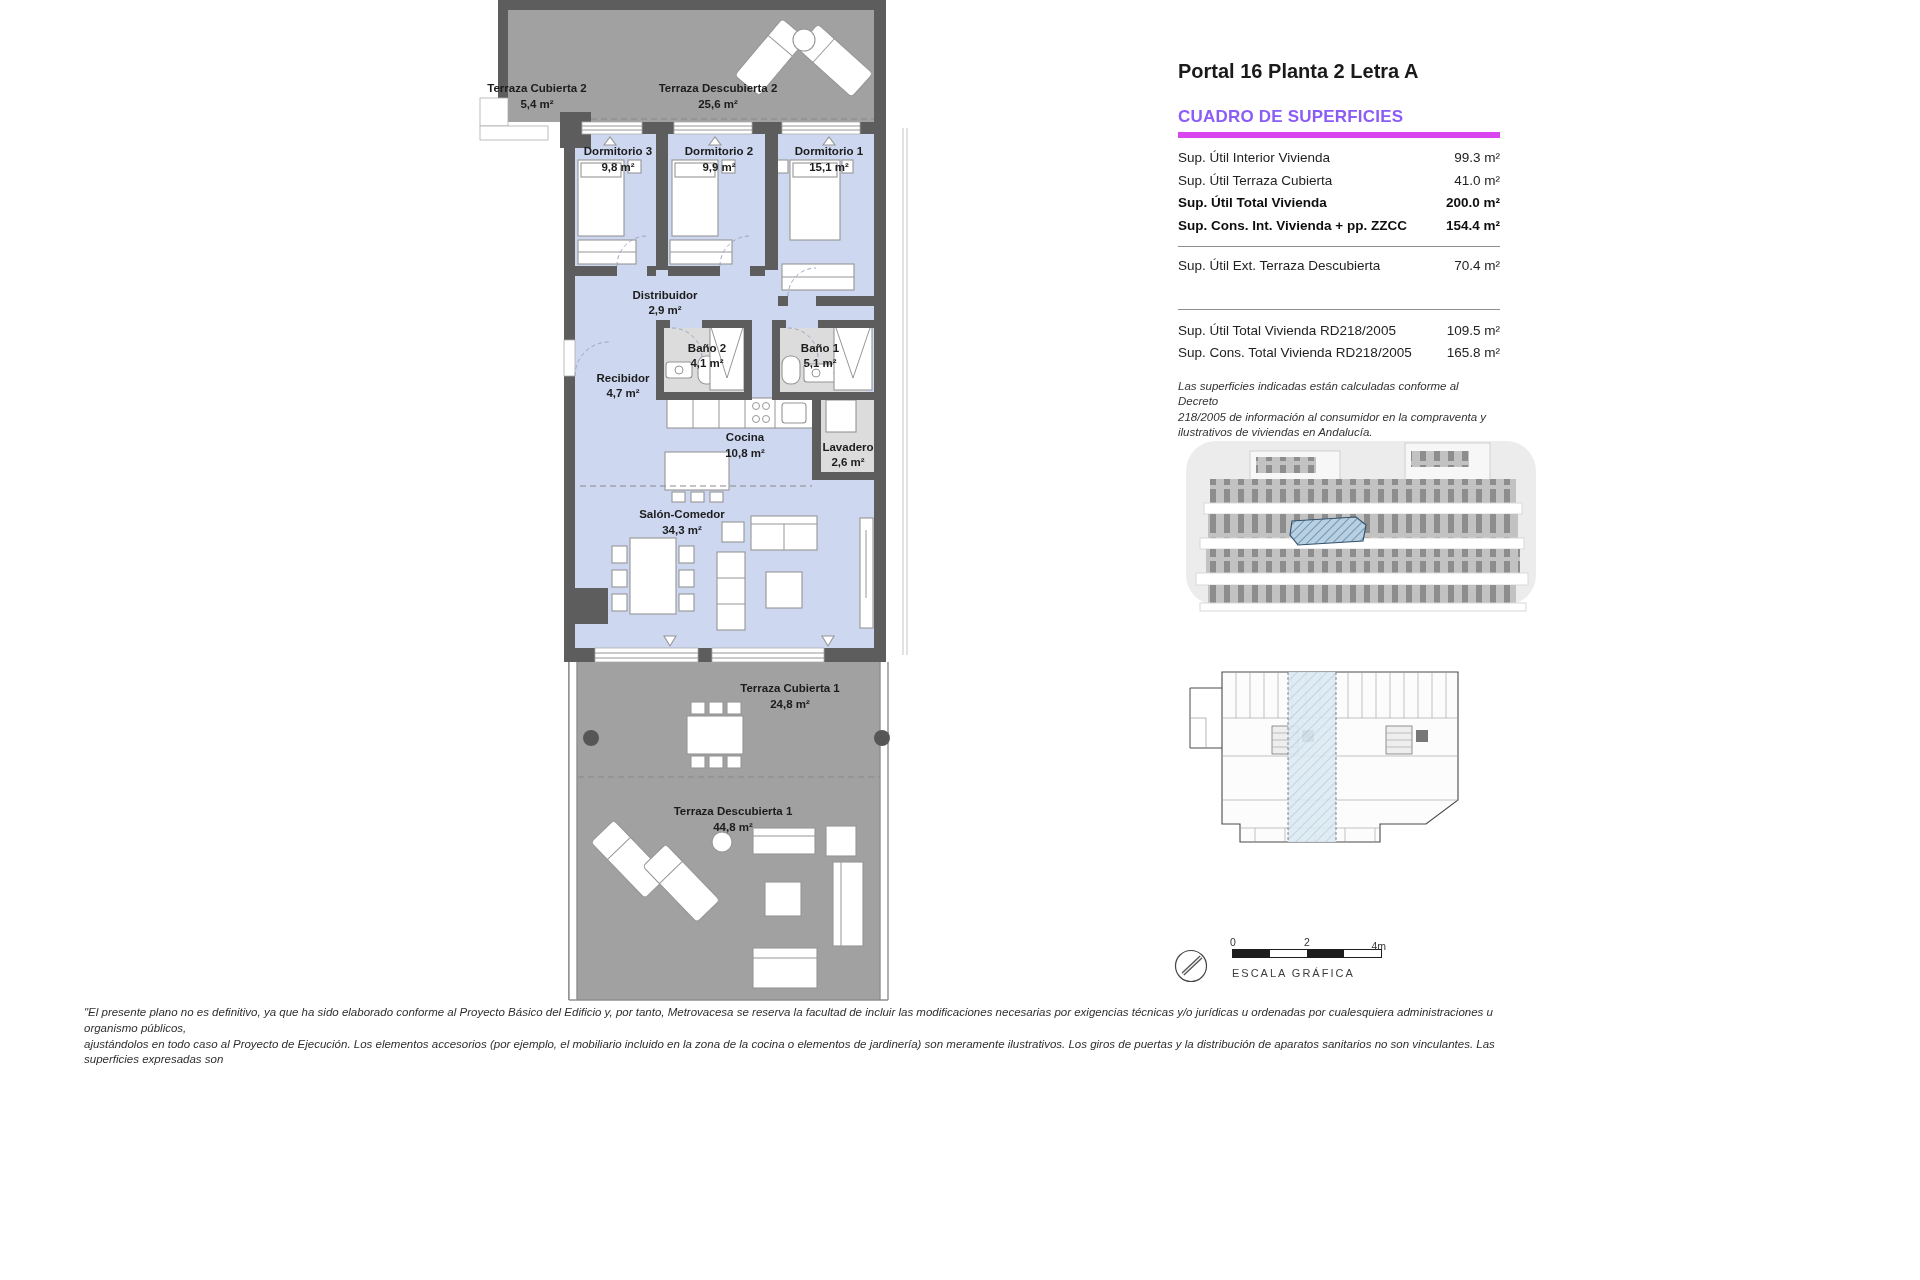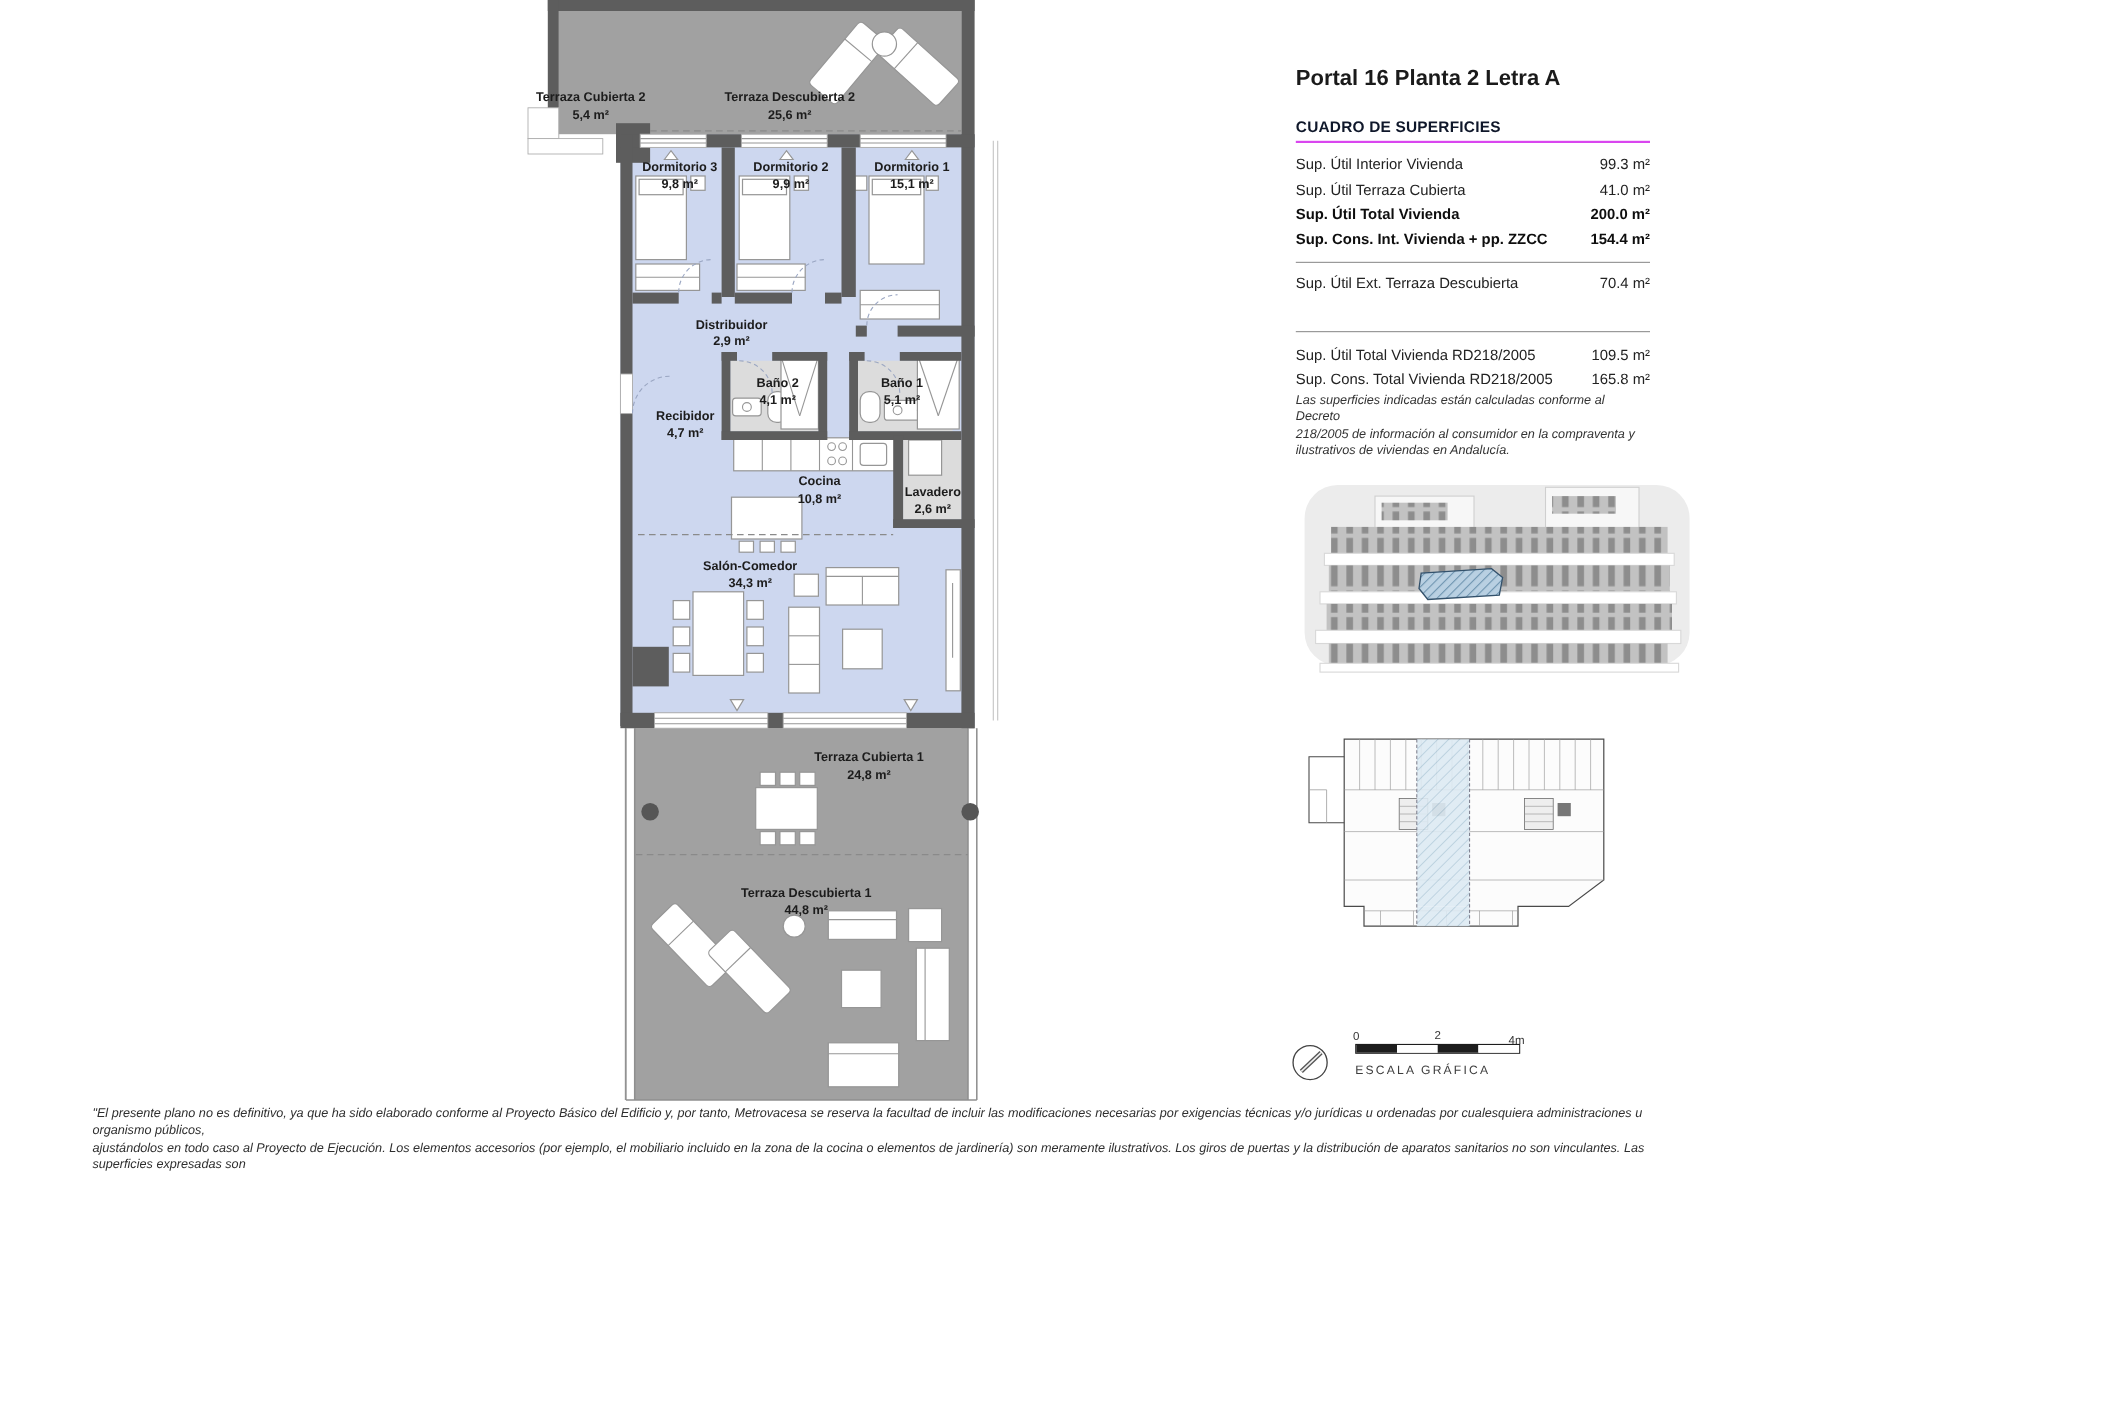--- a/index.html
+++ b/index.html
@@ -19,28 +19,28 @@
   .plan-svg .arc{stroke:#9aa6c2;stroke-width:1;stroke-dasharray:4 3;fill:none;}
   .plan-svg .edge{stroke:#8f8f8f;stroke-width:1.4;fill:none;}
   .plan-svg .nline{stroke:#c4c4c4;stroke-width:1;fill:none;}
   .plan-svg .col{fill:#565656;}
   .plan-svg .lbl{font-family:"Liberation Sans",sans-serif;font-size:11.5px;font-weight:600;
                  fill:#1c1c1c;text-anchor:middle;}
 
   
   .panel{position:absolute;left:1178px;top:60px;width:322px;}
   .panel-title{font-size:20px;font-weight:600;color:#1a1a1a;margin:0 0 24px 0;}
-  .table-title{font-size:14px;font-weight:700;color:#0f172a;padding-bottom:5px;
-               border-bottom:2px solid #d946ef;margin-bottom:9px;letter-spacing:0.2px;}
+  .table-title{font-size:17px;font-weight:700;color:#8b5cf6;padding-bottom:5px;
+               border-bottom:6px solid #d946ef;margin-bottom:9px;letter-spacing:0.2px;}
   .srow{display:flex;justify-content:space-between;font-size:13.5px;line-height:22.5px;color:#222;}
   .srow.bold{font-weight:700;color:#0e0e0e;}
   .divider{border-top:1px solid #8f8f8f;}
   .dv1{margin:9px 0 8px 0;}
   .dv2{margin:31px 0 10px 0;}
-  .note{font-size:11.5px;font-style:italic;color:#333;line-height:15.5px;}
+  .note{margin-top:14px;font-size:11.5px;font-style:italic;color:#333;line-height:15.5px;}
 
   
   .render-svg{position:absolute;left:1180px;top:415px;width:360px;height:200px;}
   .keyplan-svg{position:absolute;left:1180px;top:660px;width:300px;height:195px;}
   .kp{stroke:#4a4a4a;stroke-width:1.1;fill:#fcfcfc;}
   .kpl{stroke:#9a9a9a;stroke-width:0.6;fill:none;}
   .kpd{stroke:#667;stroke-width:0.8;stroke-dasharray:3 2;fill:none;}
 
   
   .compass-svg{position:absolute;left:1168px;top:946px;width:46px;height:42px;}

